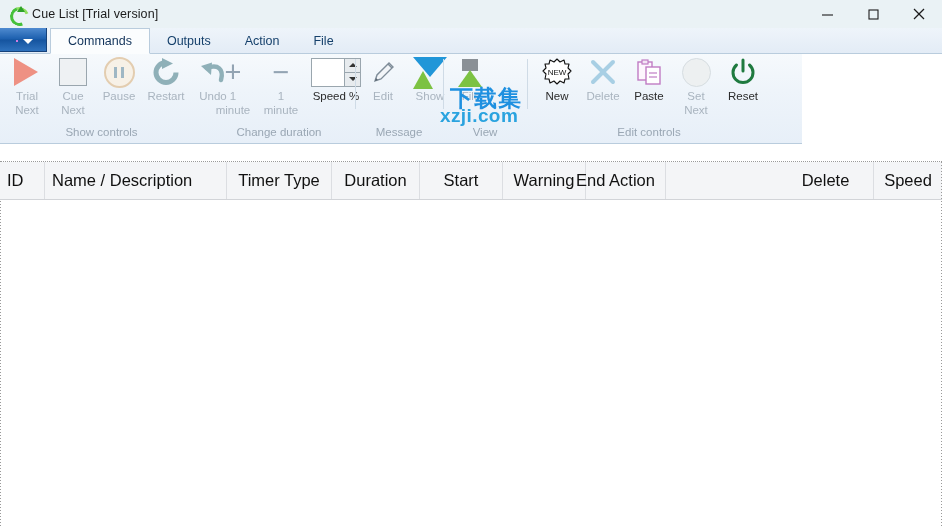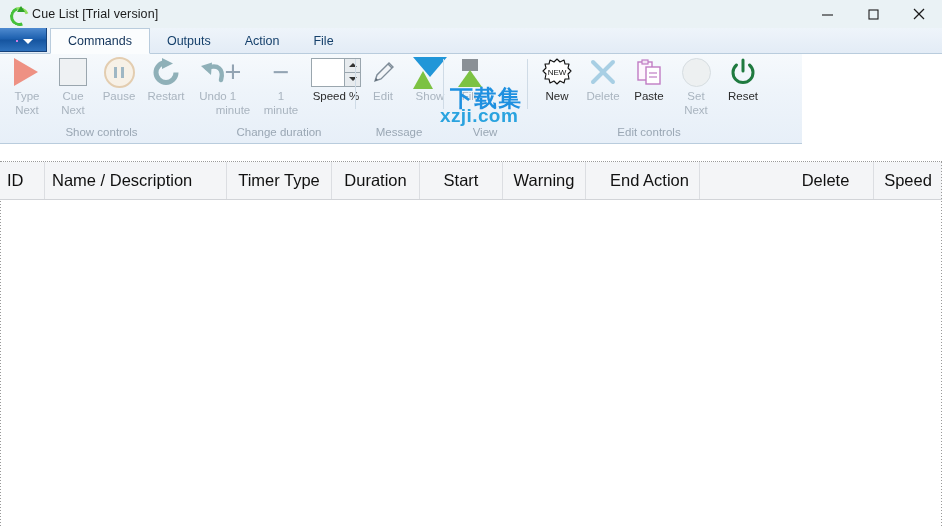--- a/index.html
+++ b/index.html
@@ -244,21 +244,21 @@
     </div>
 
     <div class="rbody">
 
       <div class="group" style="left:0;width:203px;">
         <div class="gitems" style="left:4px;">
           <div class="btn two" style="width:40px;">
             <div class="ico">
                 <div class="ico-firenext"></div>
               </div>
-            <div class="cap">Type</div>
+            <div class="cap">Trial</div>
             <div class="cap">Next</div>
           </div>
           <div class="btn two" style="width:40px;">
             <div class="ico">
                 <div class="ico-cuenext"></div>
               </div>
             <div class="cap">Cue</div>
             <div class="cap">Next</div>
           </div>
           <div class="btn" style="width:39px;">
@@ -435,20 +435,20 @@
   </div>
 
   <div class="gridwrap">
     <div class="hdrrow">
       <div class="hcell left" style="left:0px;width:45px;">ID</div>
       <div class="hcell left" style="left:45px;width:182px;">Name / Description</div>
       <div class="hcell" style="left:227px;width:105px;">Timer Type</div>
       <div class="hcell" style="left:332px;width:88px;">Duration</div>
       <div class="hcell" style="left:420px;width:83px;">Start</div>
       <div class="hcell" style="left:503px;width:83px;">Warning</div>
-      <div class="hcell" style="left:600px;width:100px;">End Action</div>
+      <div class="hcell" style="left:566px;width:100px;">End Action</div>
       <div class="hcell" style="left:778px;width:96px;">Delete</div>
       <div class="hcell last" style="left:874px;width:68px;">Speed</div>
     </div>
     <div class="gridbody"></div>
   </div>
 
 </div>
 
 </body></html>

